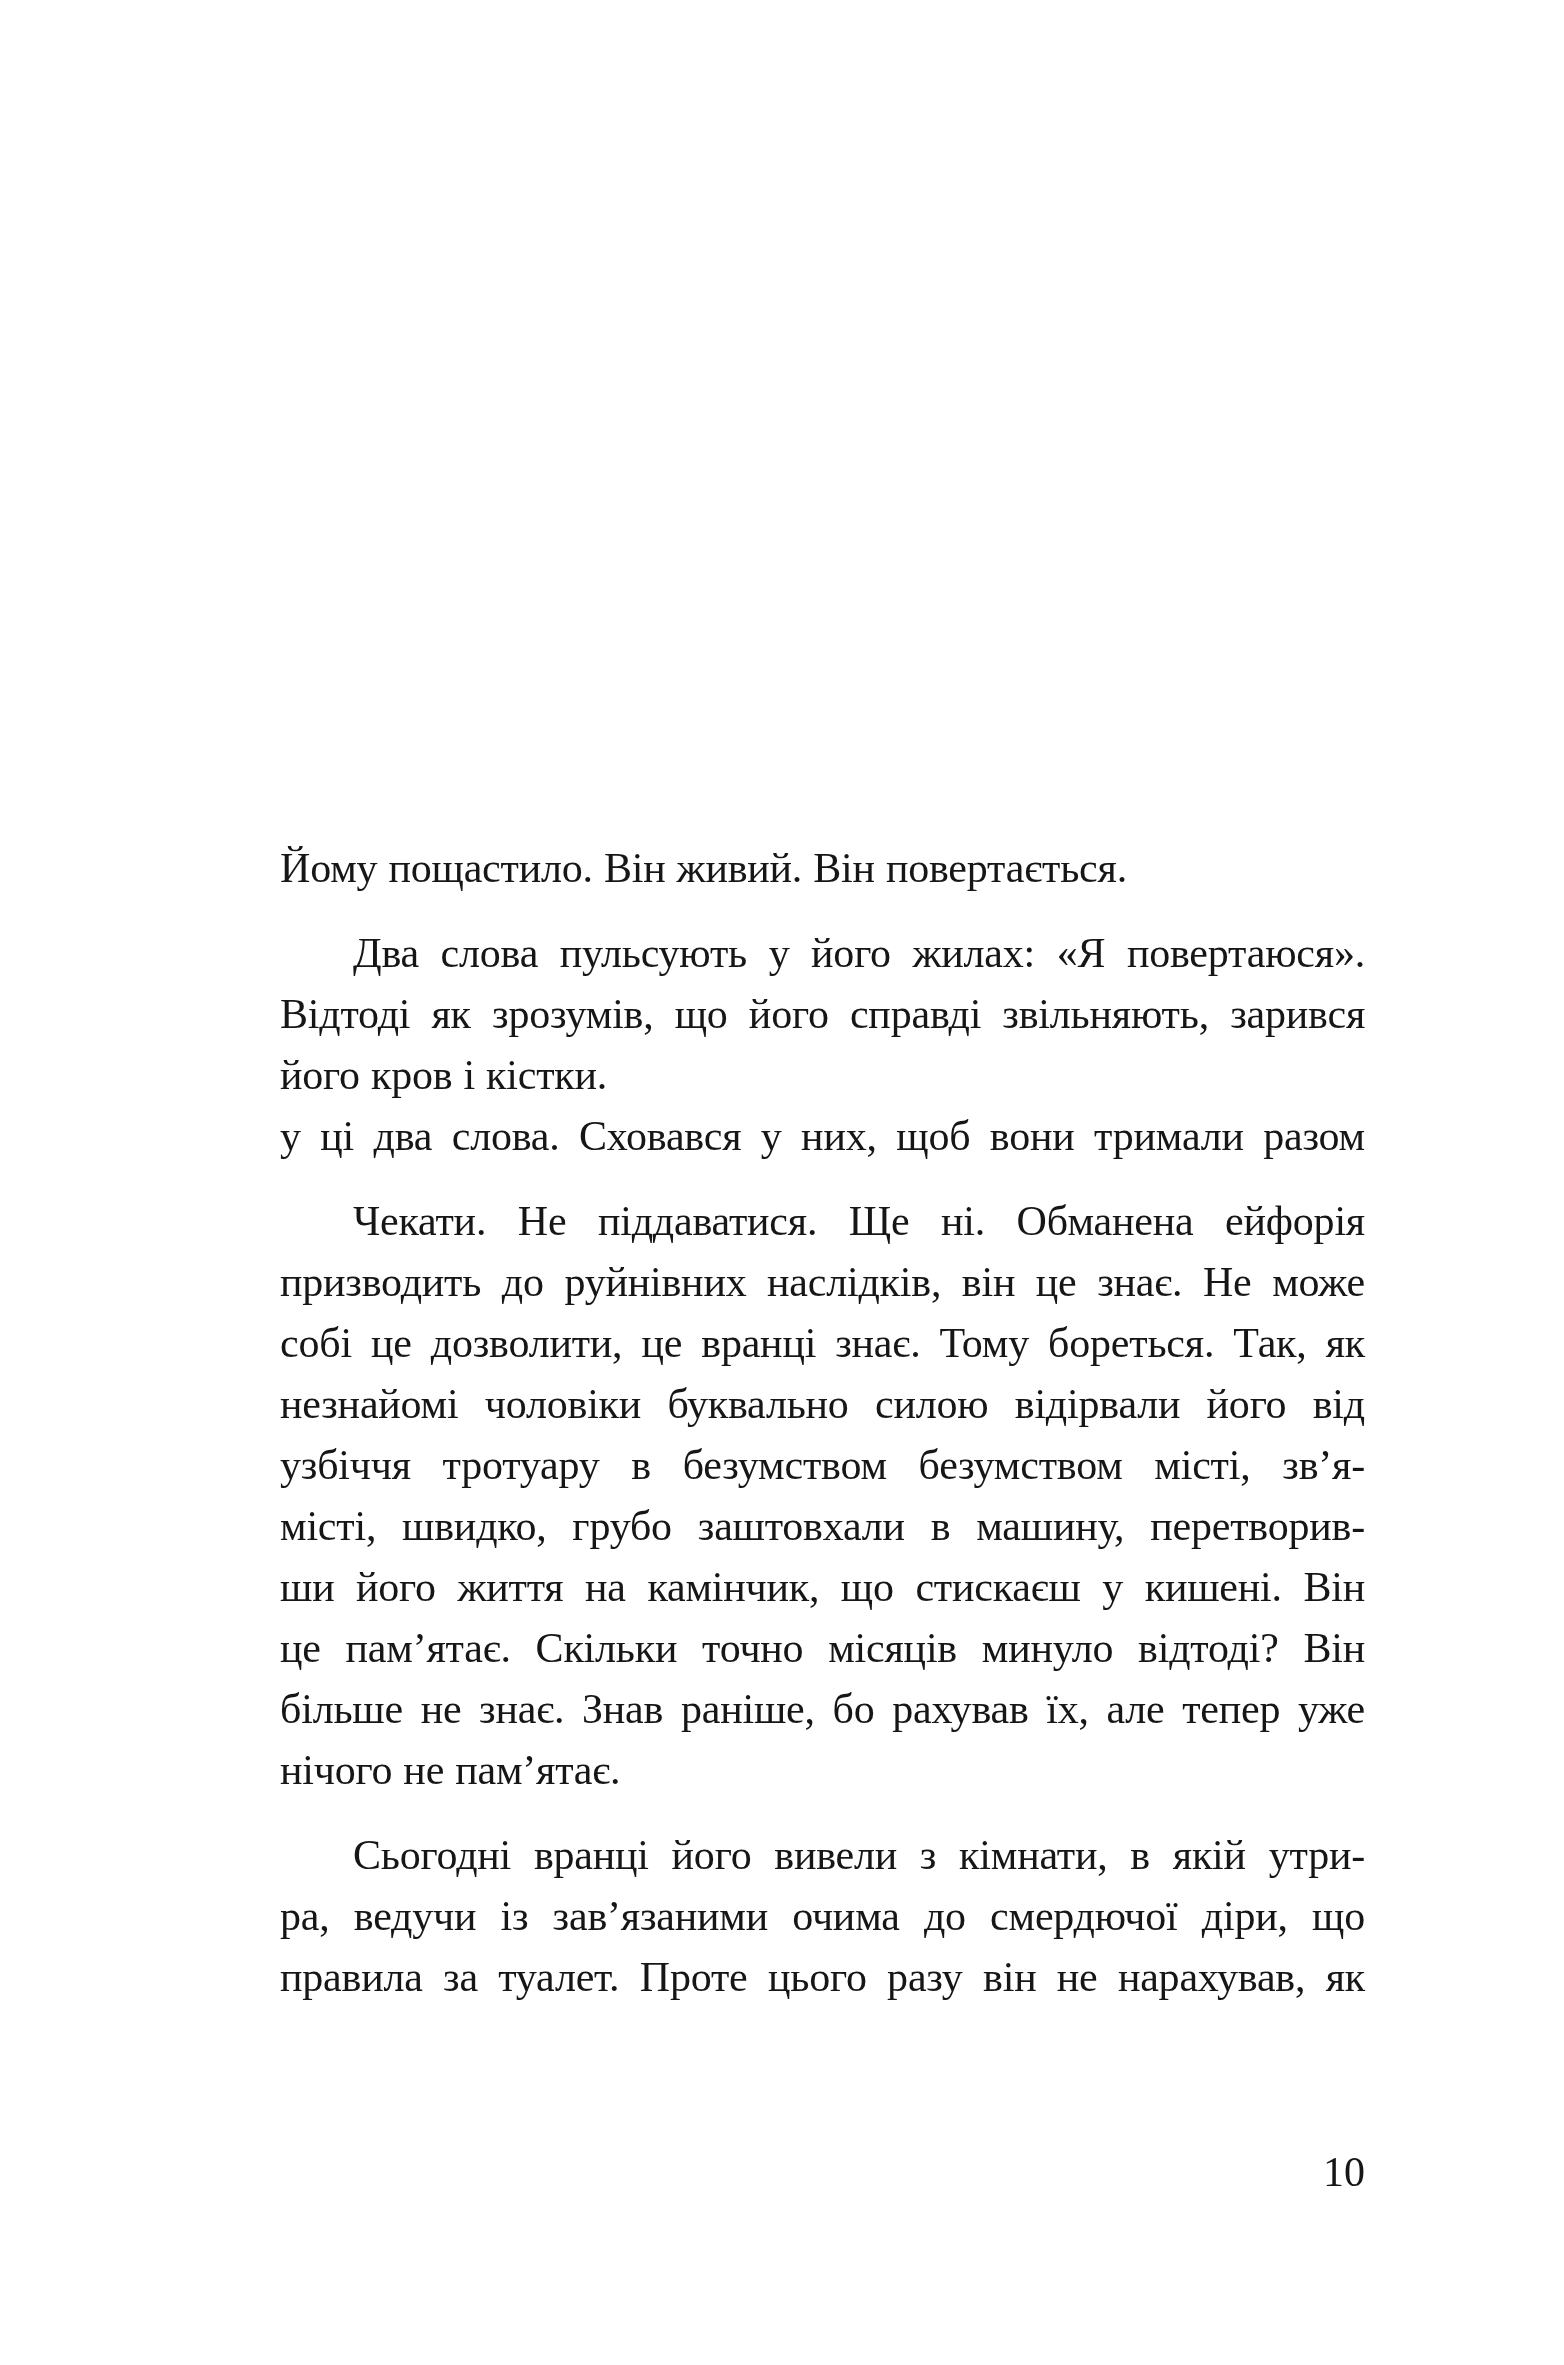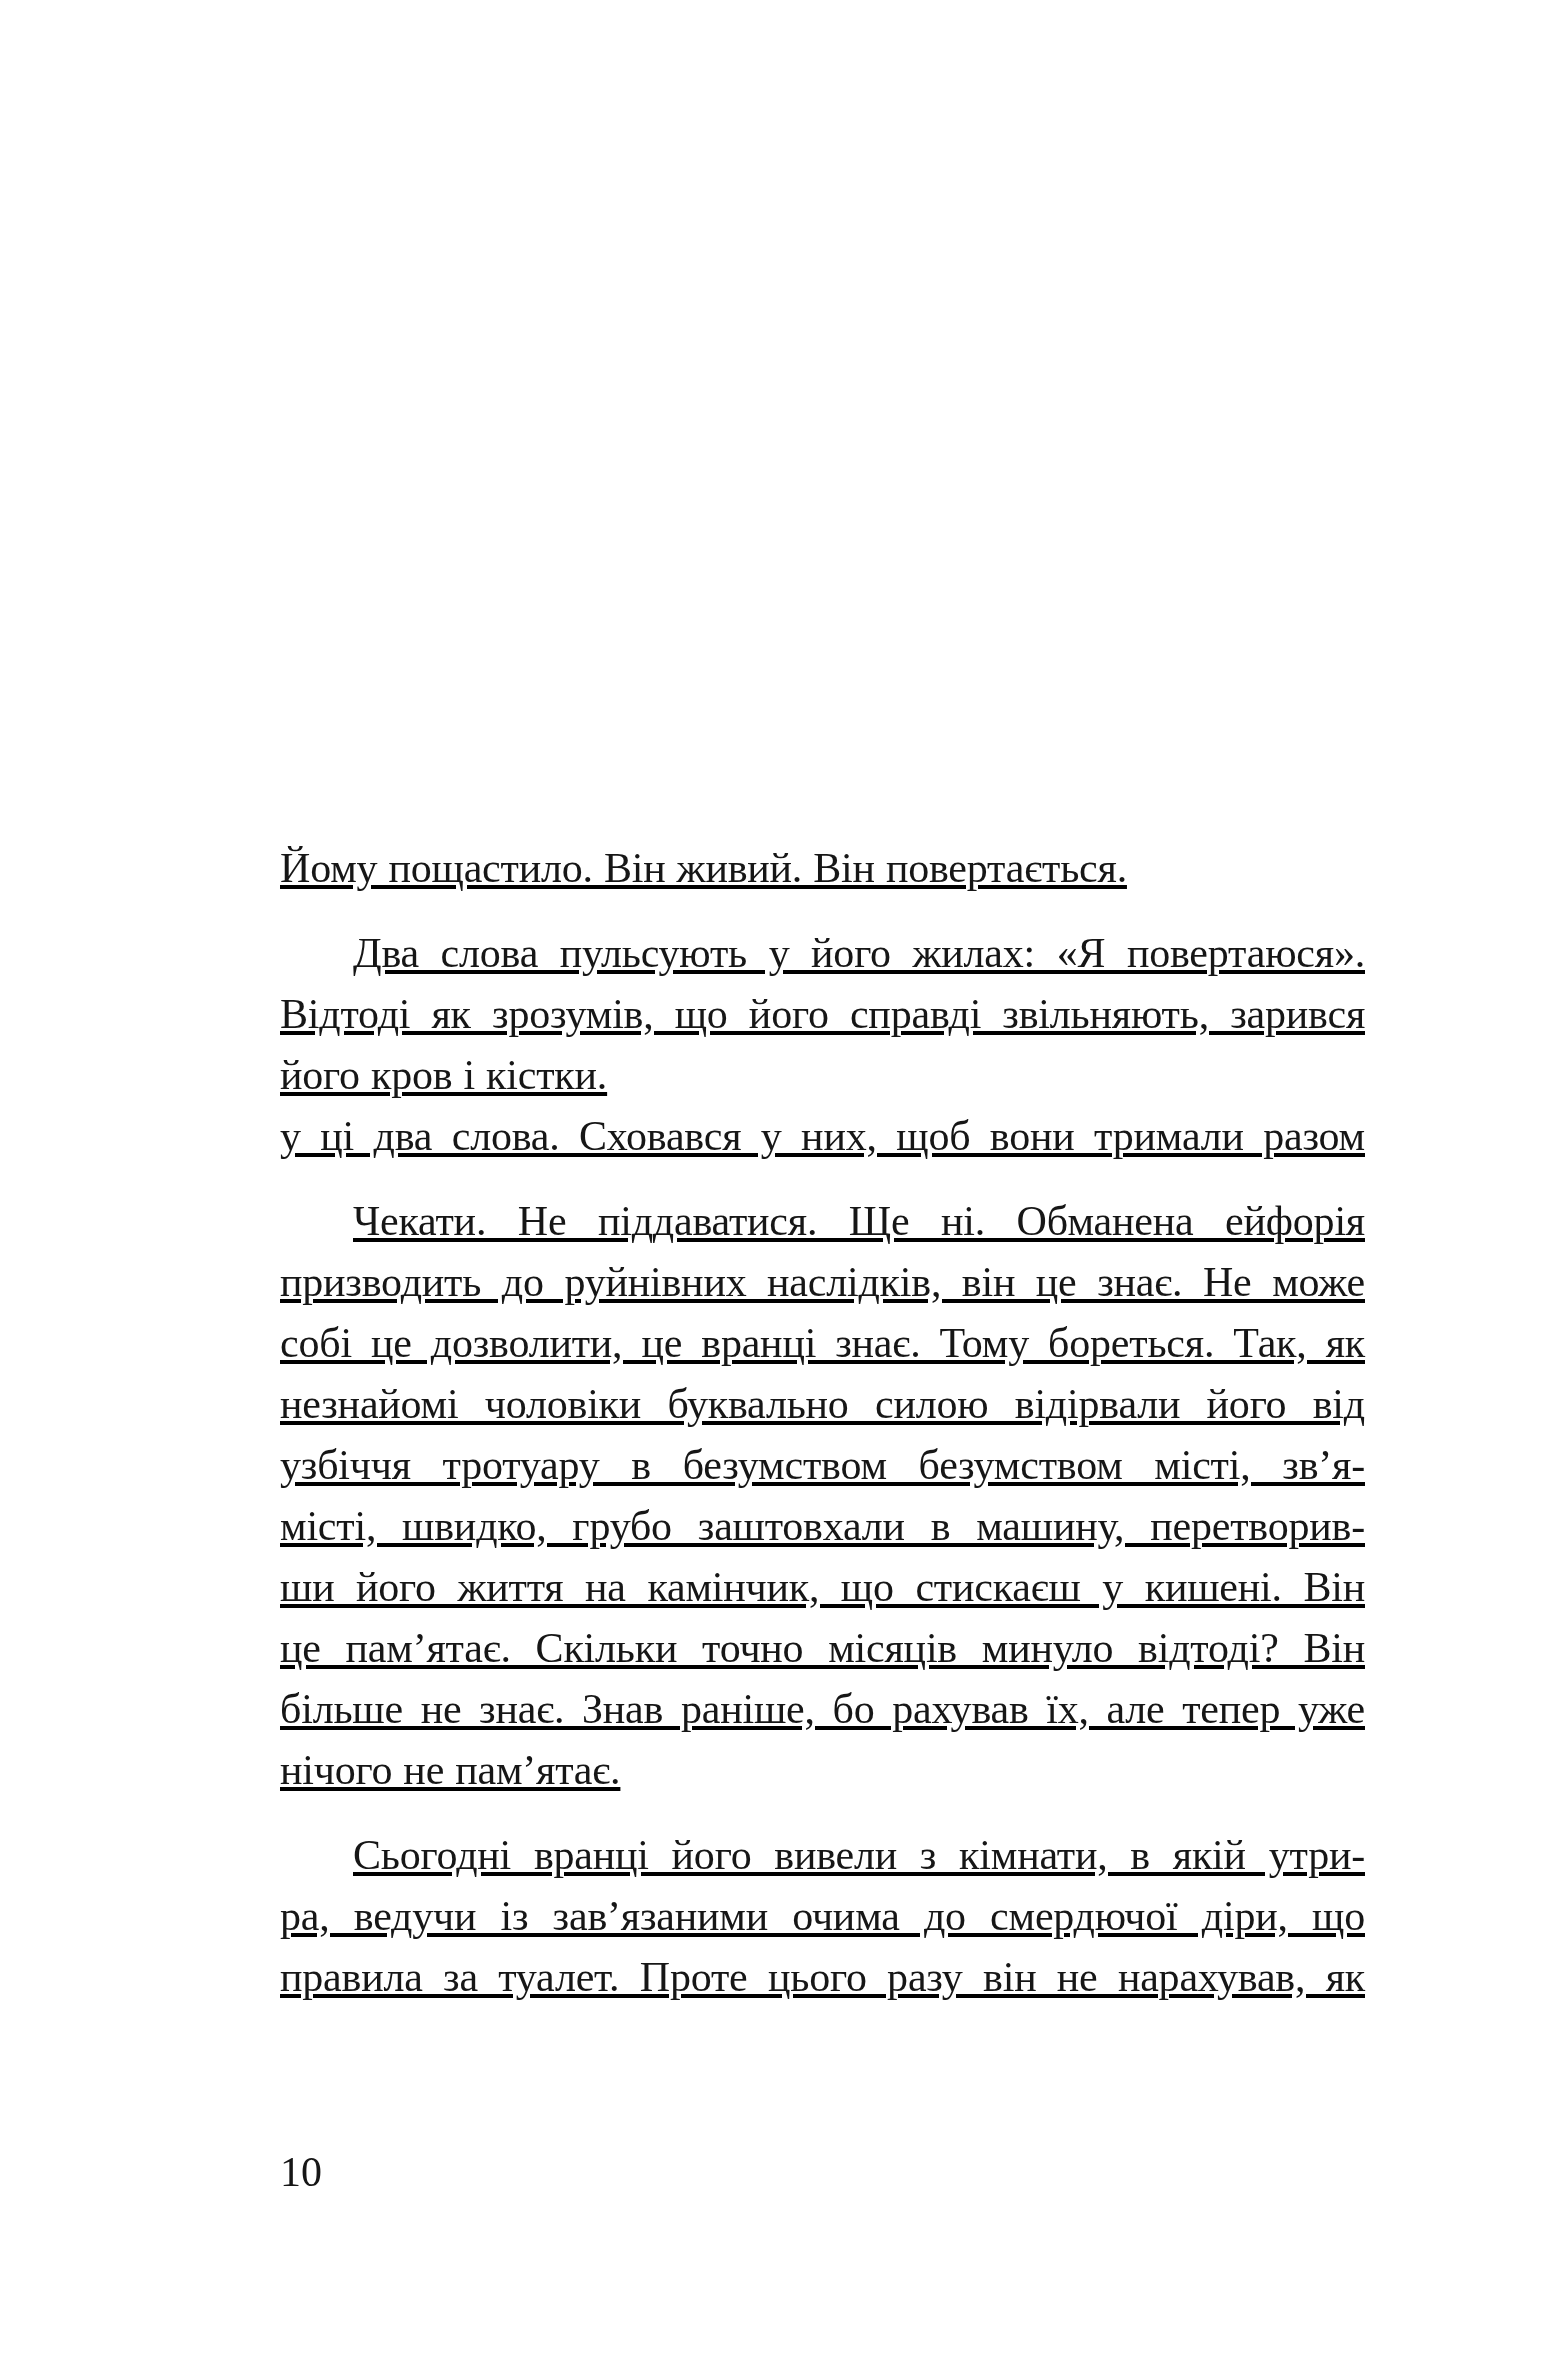--- a/index.html
+++ b/index.html
@@ -16,21 +16,20 @@
   }
   .page {
     position: absolute;
     inset: 0;
   }
   .text-block {
     position: absolute;
     left: 280px;
     top: 838px;
     width: 1085px;
-    text-decoration: underline;
   }
   .text-line {
     font-size: 42px;
     line-height: 61px;
     color: var(--text-color, #161616);
     text-align: justify;
     text-align-last: justify;
     letter-spacing: -0.2px;
     word-spacing: 0.8px;
   }
@@ -39,21 +38,21 @@
   }
   .text-line.indent {
     text-indent: 73px;
     margin-top: 24px;
   }
   .page-number {
     position: absolute;
     left: 280px;
     top: 2148px;
     width: 1085px;
-    text-align: left;
+    text-align: right;
     font-size: 42px;
     line-height: 49px;
     color: var(--text-color, #161616);
   }
 </style>
 </head>
 <body>
 
 <div class="page">
   <div class="text-block">

